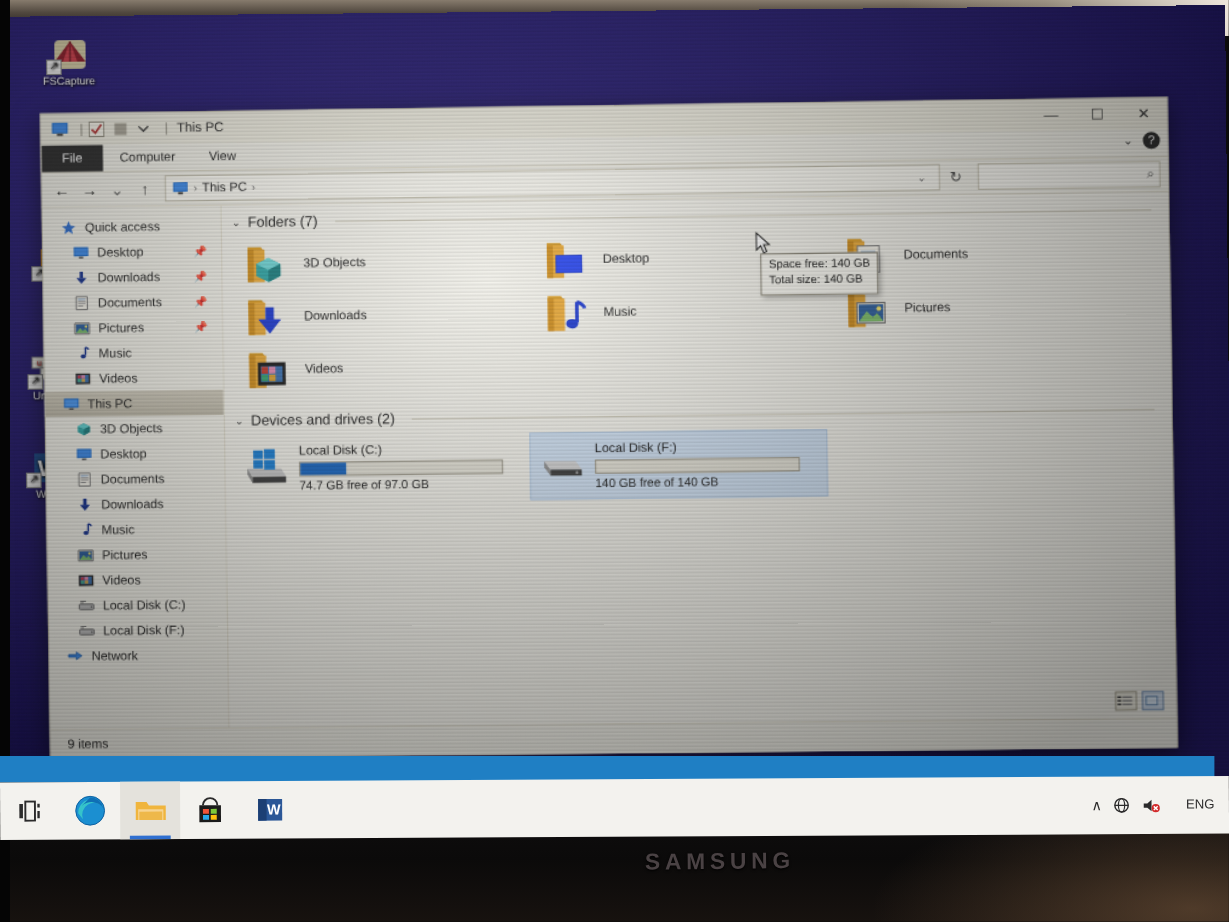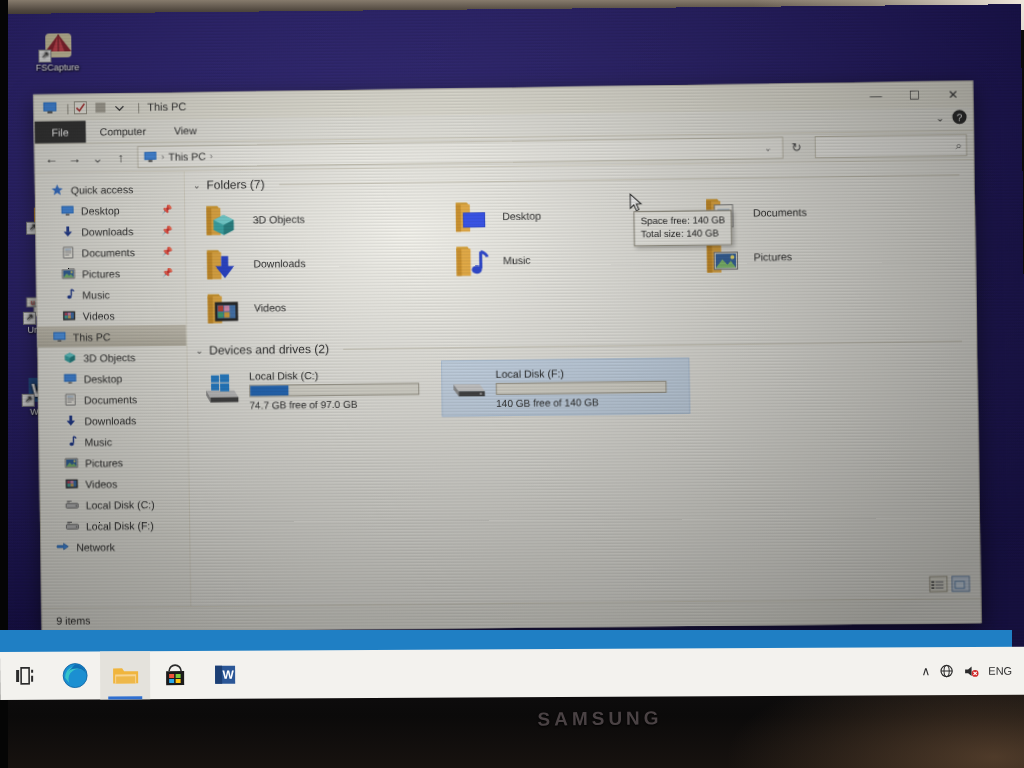--- a/index.html
+++ b/index.html
@@ -669,21 +669,21 @@
           <path d="M2 7 H13" stroke="#2b2b2b" stroke-width="1"></path>
         </svg>
       </span>
       <span class="trayic">
         <svg width="16" height="15" viewBox="0 0 16 15">
           <path d="M2 5.5 L5 5.5 L8.5 2.5 L8.5 12 L5 9.2 L2 9.2 Z" fill="#2b2b2b"></path>
           <circle cx="12" cy="9.5" r="3.4" fill="#d22b2b"></circle>
           <path d="M10.4 8 L13.6 11 M13.6 8 L10.4 11" stroke="#fff" stroke-width="1.2"></path>
         </svg>
       </span>
-      <span class="trayic" style="font-size:11px;">ENG</span>
+      <span class="trayic" style="font-size:11px;margin-left:12px;">ENG</span>
     </div>
   </div>
 
   <div id="bottom-bezel"></div>
   <div id="br-warm"></div>
   <div id="brand">SAMSUNG</div>
   <div id="left-dark"></div>
 </div>
 
 </body></html>

